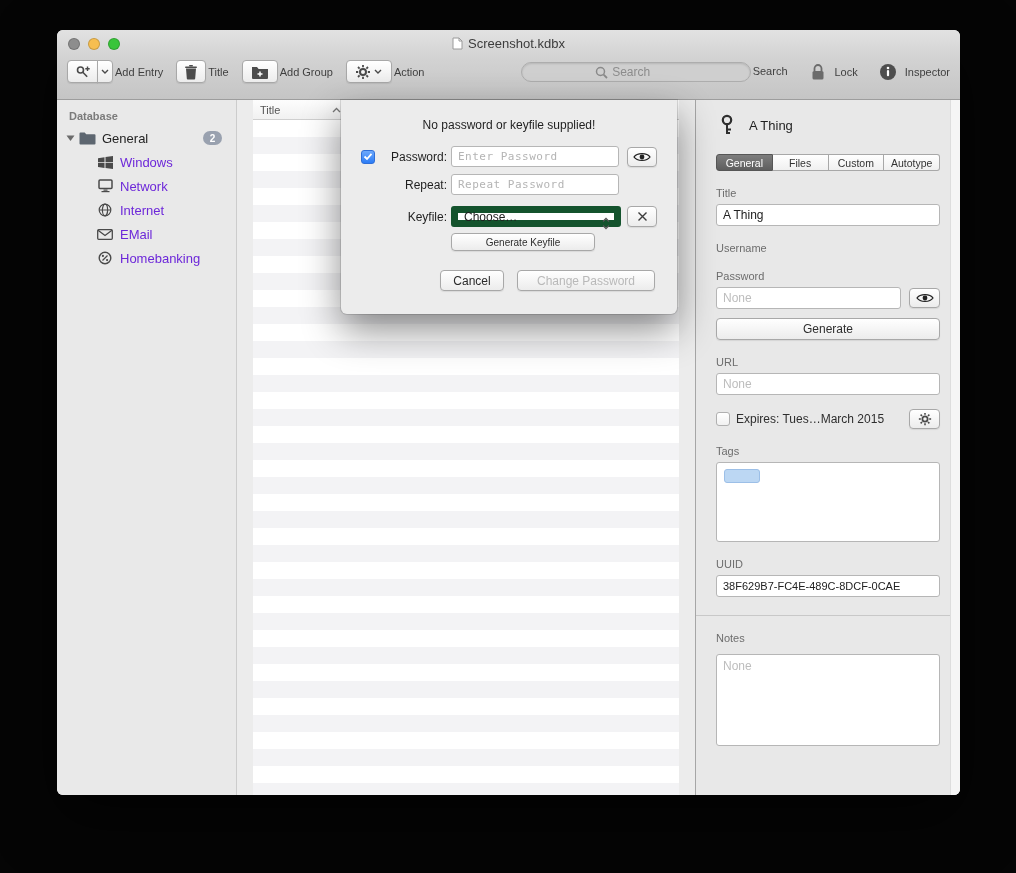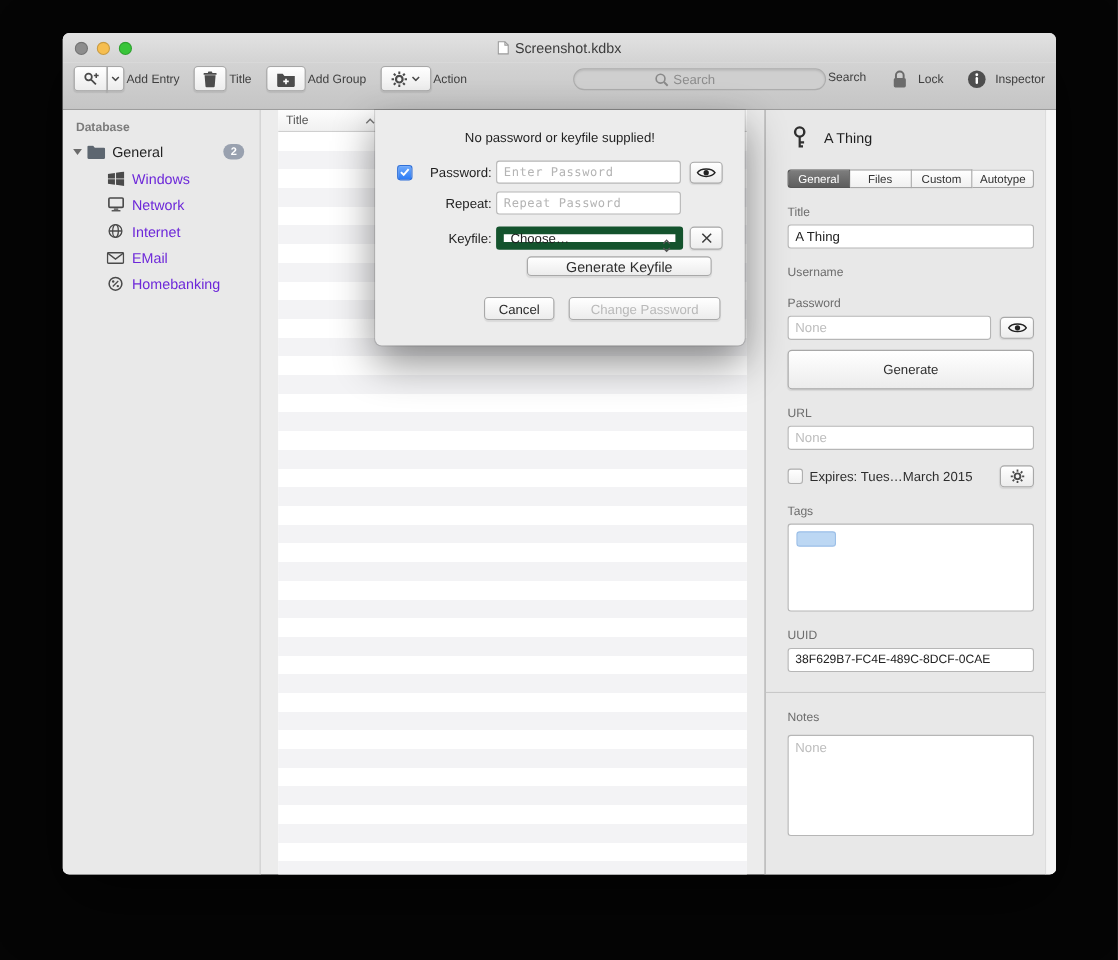--- a/index.html
+++ b/index.html
@@ -93,21 +93,21 @@
   .seg:first-child { border-left:1px solid #a8a8a8; border-radius:3px 0 0 3px; }
   .seg:last-child { border-radius:0 3px 3px 0; }
   .seg.selected { background:linear-gradient(#7d7d7d,#5e5e5e); color:#fff; border-color:#565656; }
   .ins-label { margin:16px 0 5px; font-size:11px; color:#6d6d6d; }
   .field { width:100%; height:22px; background:#fff; border:1px solid #b6b6b6; border-radius:3px;
            padding:0 6px; font-size:12px; color:#222; outline:none; }
   .field::placeholder { color:#bdbdbd; }
   .fieldrow { display:flex; align-items:center; gap:8px; }
   .fieldrow .field { flex:1; }
   .sq-btn { width:31px; height:20px; flex:none; }
-  .wide-btn { margin-top:9px; width:100%; height:36px; font-size:12px; color:#2e2e2e; }
+  .wide-btn { margin-top:9px; width:100%; height:22px; font-size:12px; color:#2e2e2e; }
   .expires-row { margin-top:14px; display:flex; align-items:center; gap:6px; }
   .expires-row .x-label { flex:1; font-size:12px; color:#2e2e2e; white-space:nowrap; overflow:hidden; }
   .cb { width:14px; height:14px; border-radius:3px; border:1px solid #b0b0b0; flex:none;
         background:linear-gradient(#ffffff,#f1f1f1); display:inline-flex;
         align-items:center; justify-content:center; }
   .cb.checked { background:linear-gradient(#6ea9fb,#2c7cf6); border-color:#2f6fd8; }
   .tagsbox { margin-top:5px; height:80px; background:#fff; border:1px solid #b6b6b6;
              border-radius:3px; padding:6px 7px; }
   .tag-token { width:36px; height:14px; border-radius:3px; background:#bcd7f3; border:1px solid #9cbfe7; }
   .uuid-field { font-size:11px; letter-spacing:0; white-space:nowrap; overflow:hidden; }
@@ -130,21 +130,21 @@
   .d-field { margin-left:4px; width:168px; height:21px; background:#fff; border:1px solid #b6b6b6;
              border-radius:3px; padding:0 6px; outline:none;
              font-family:"DejaVu Sans Mono", monospace; font-size:11px; color:#222; }
   .d-field::placeholder { color:#b4b4b4; letter-spacing:.5px; }
   .d-eye { margin-left:8px; width:30px; height:20px; }
   .popup { margin-left:4px; width:172px; height:21px; background:#fff; border:7px solid #14532d;
            border-radius:3px; display:flex; align-items:center; padding:0 6px; position:relative; }
   .popup .p-label { font-size:12px; color:#1f1f1f; }
   .popup .stepper { position:absolute; right:4px; top:4px; display:flex; }
   .d-clear { margin-left:6px; width:30px; height:21px; }
-  .gen-key { position:absolute; left:110px; top:133px; width:168px; height:18px; font-size:13px; color:#2e2e2e;margin-left:28px; }
+  .gen-key { position:absolute; left:110px; top:133px; width:144px; height:18px; font-size:10px; color:#2e2e2e; }
   .d-actions { position:absolute; right:22px; top:170px; display:flex; gap:13px; }
   .d-btn { height:21px; font-size:12px; color:#2a2a2a; padding:0 12px; }
   .d-btn.cancel { width:64px; }
   .d-btn.primary-disabled { width:138px; color:#b9b9b9; }
 
   svg { display:block; }
 </style>
 </head>
 <body>
 

